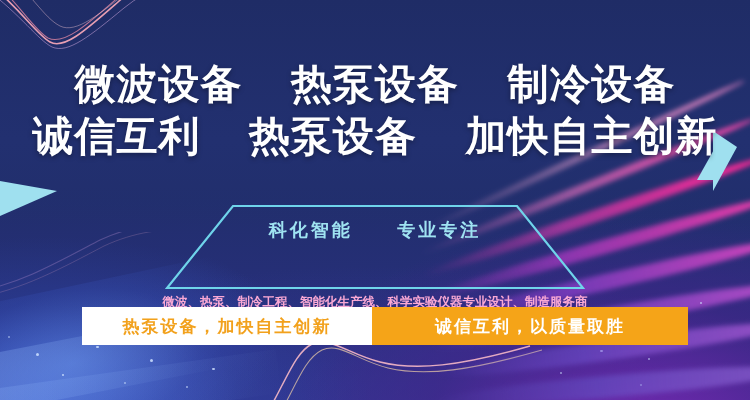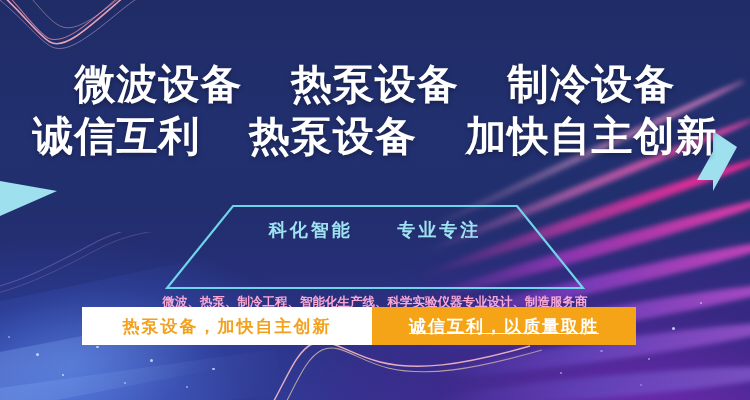--- a/index.html
+++ b/index.html
@@ -95,21 +95,21 @@
   }
 
   
   .slogan-row{position:absolute;left:82px;top:307px;height:38px;display:flex;}
   .slogan{
     height:38px;display:flex;align-items:center;justify-content:center;
     font-size:17px;font-weight:bold;letter-spacing:2px;white-space:nowrap;
     font-family:"DejaVu Sans","Liberation Sans",sans-serif;
   }
   .slogan.white{width:290px;background:#ffffff;color:#f2a11c;}
-  .slogan.orange{width:264px;background:#f5a418;color:#ffffff;text-decoration:underline;}
+  .slogan.orange{width:316px;background:#f5a418;color:#ffffff;}
 </style>
 </head>
 <body>
 
 <div id="banner">
 
   <div class="bg-base"></div>
   <div class="bg-topwash"></div>
 
   <div class="glow-bl"></div>

